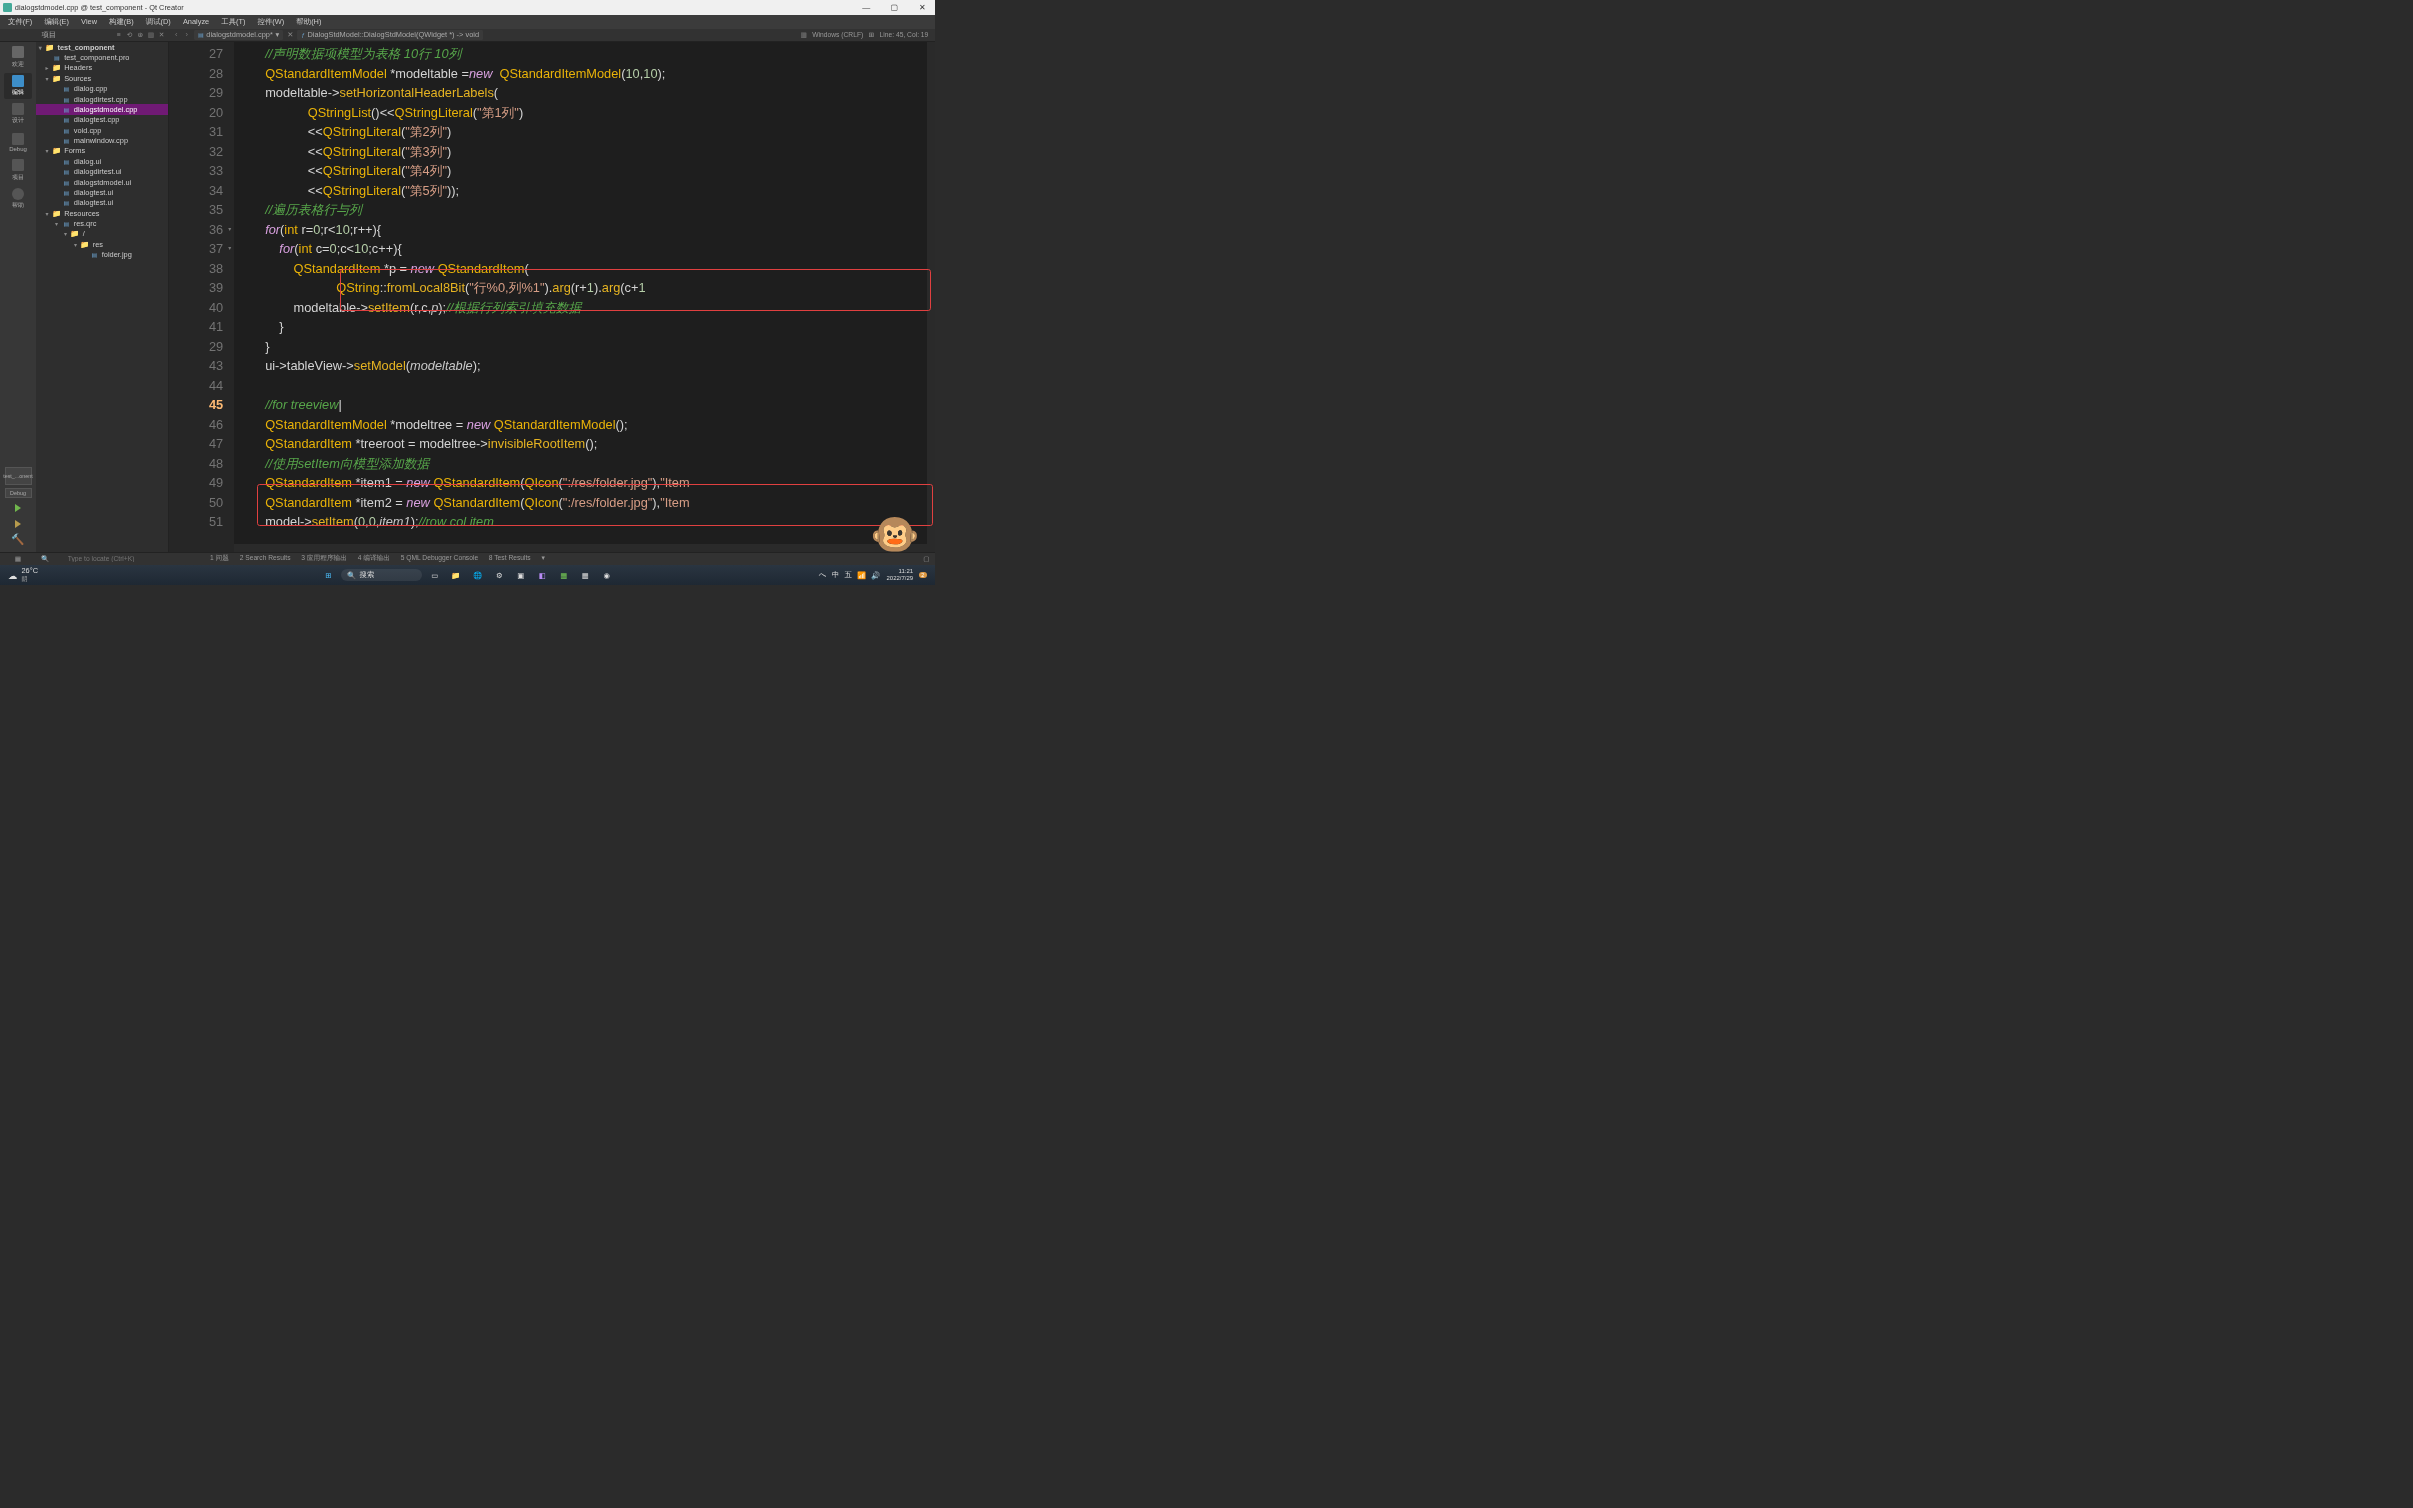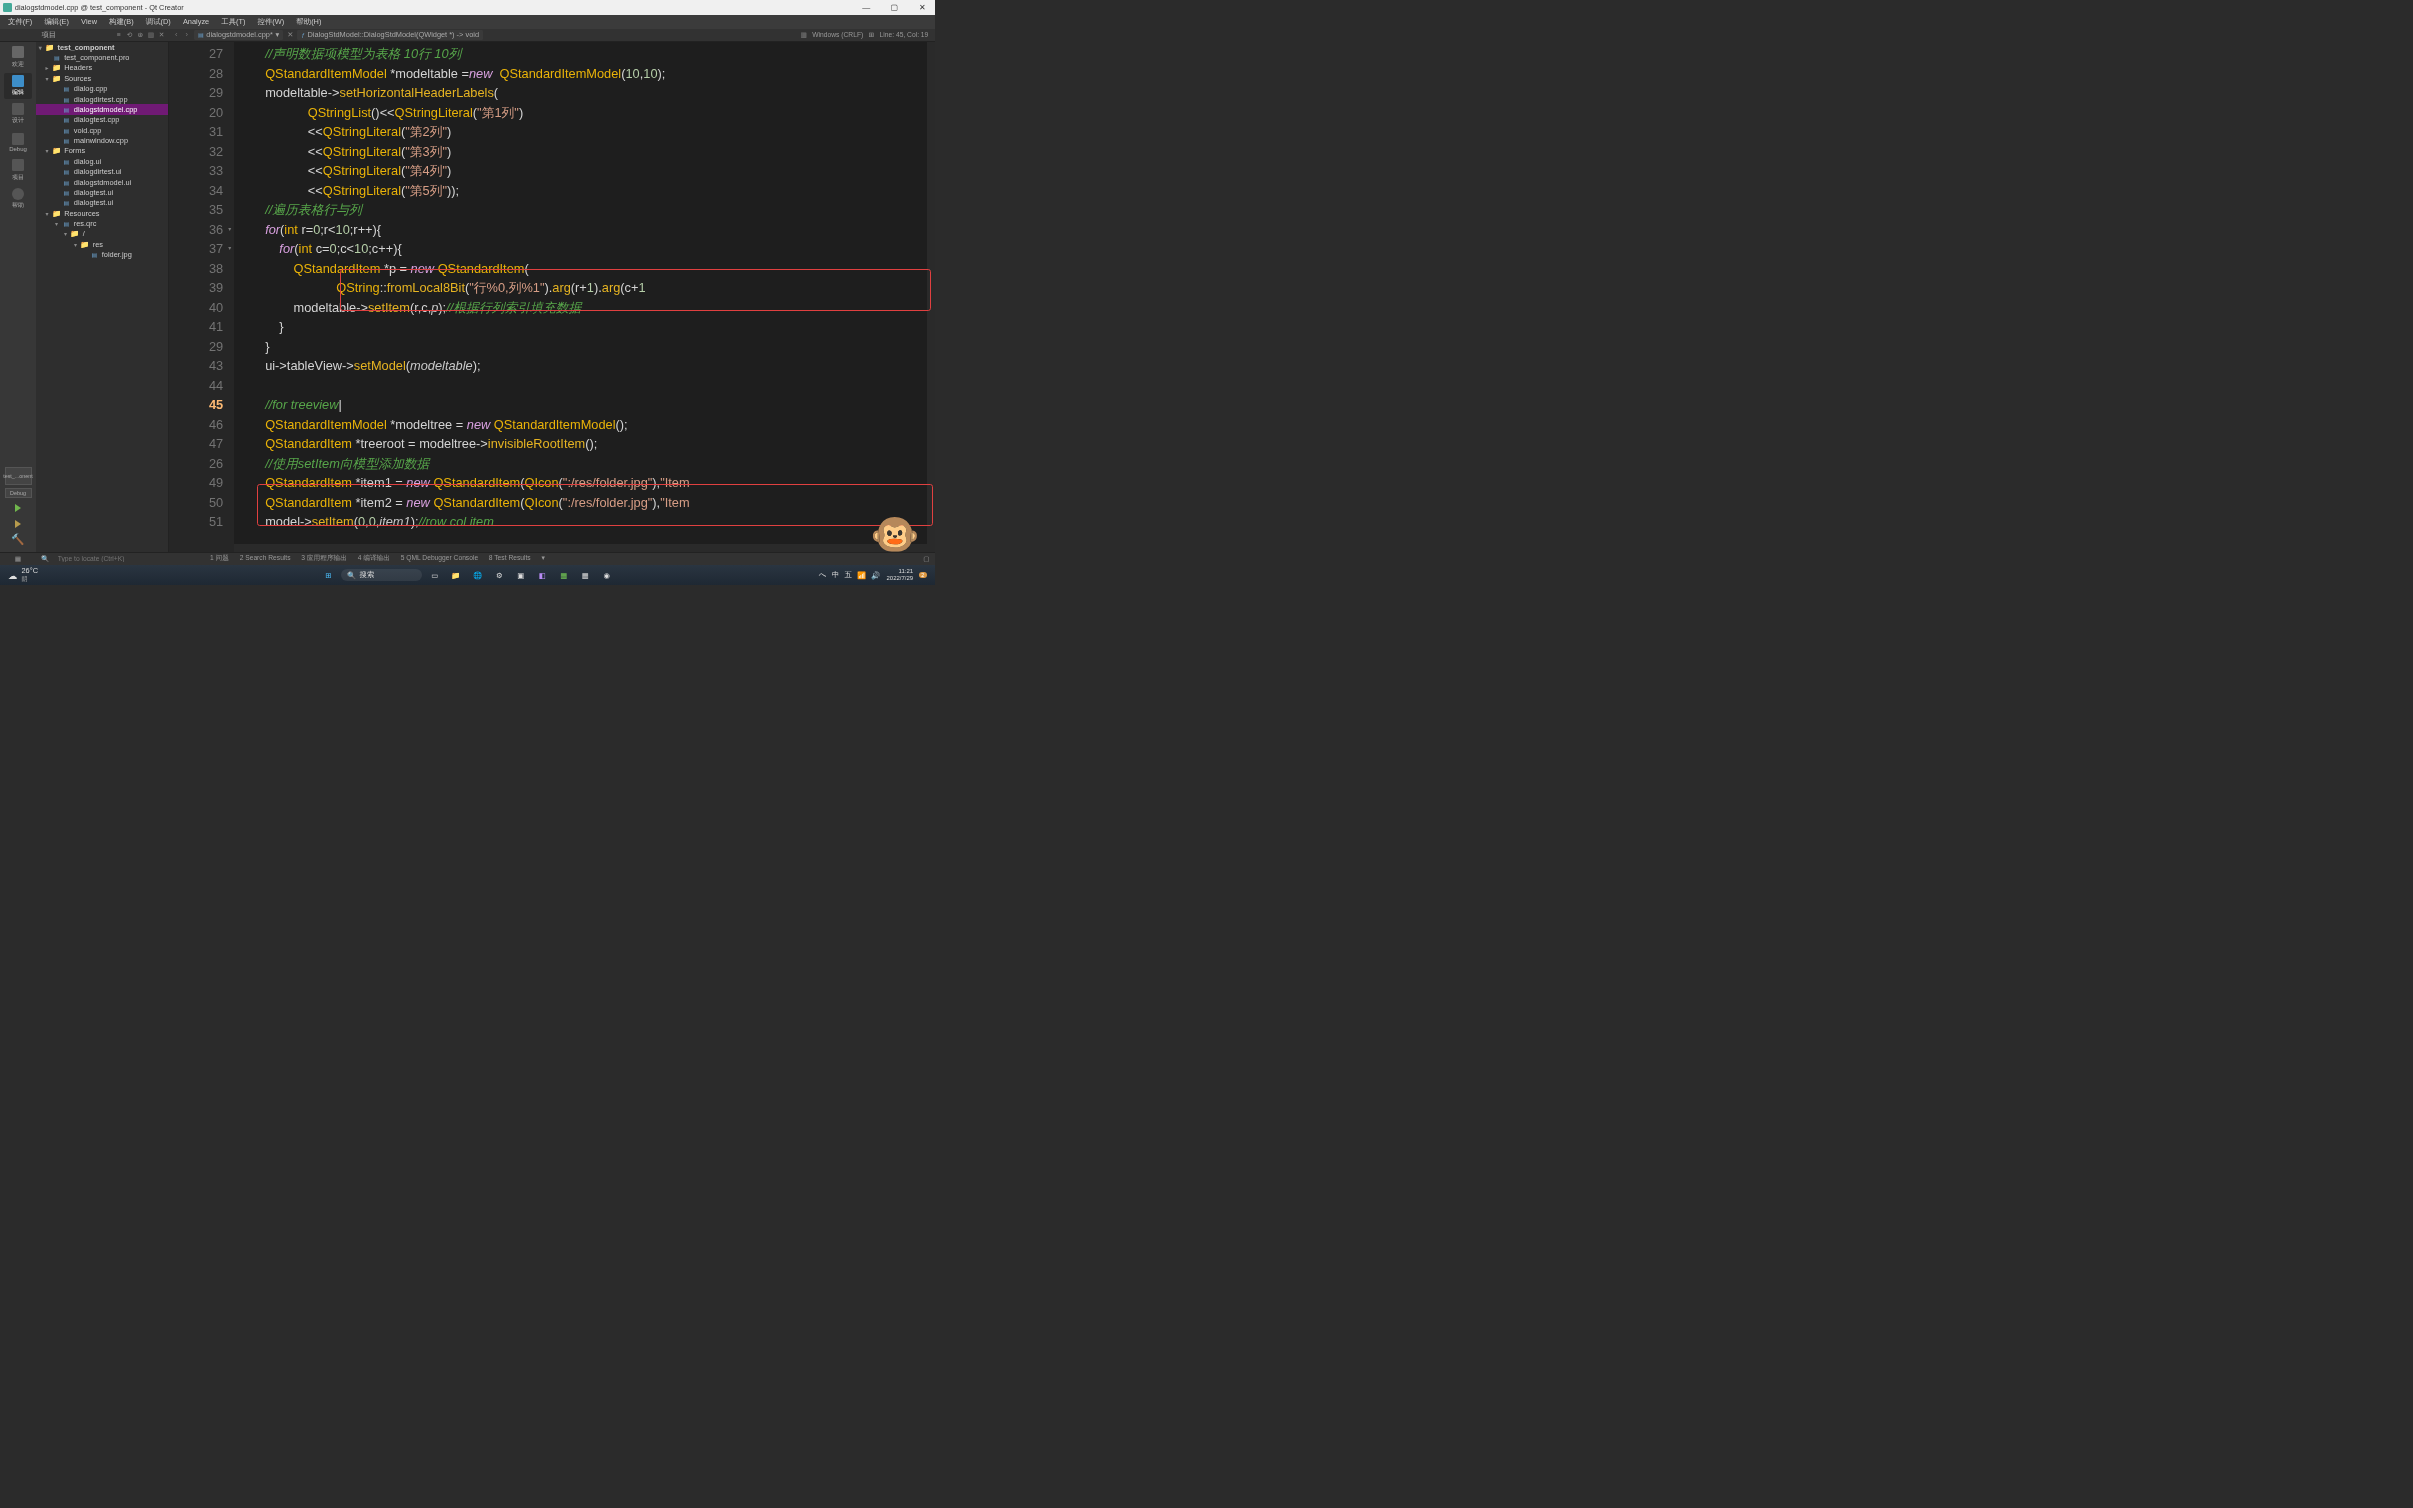--- a/index.html
+++ b/index.html
@@ -77,21 +77,21 @@
 
 .red-box { position: absolute; border: 1.3px solid #e04040; border-radius: 2.7px; pointer-events: none; }
 .red-box-1 { top: 227px; left: 171px; width: 591px; height: 42px; }
 .red-box-2 { top: 442px; left: 88px; width: 676px; height: 42px; }
 
 .scrollbar-v { width: 8px; background: #2a2a2a; }
 .scrollbar-h { position: absolute; bottom: 0; left: 65px; right: 8px; height: 8px; background: #2a2a2a; }
 
 
 .bottom-bar { height: 13.5px; background: #323232; display: flex; align-items: center; font-size: 6.7px; color: #999; border-top: 0.7px solid #222; }
-.locator { display: flex; align-items: center; gap: 8px; padding: 0 5.4px; width: 170px; }
+.locator { display: flex; align-items: center; gap: 18px; padding: 0 5.4px; width: 170px; }
 .locator input { background: transparent; border: none; color: #888; font-size: 6.7px; width: 108px; outline: none; }
 .bottom-tabs { display: flex; gap: 2.7px; }
 .bottom-tab { padding: 1.3px 4px; cursor: pointer; }
 
 
 .taskbar { height: 20px; background: linear-gradient(#2a3541, #1e2833); display: flex; align-items: center; padding: 0 2.7px; font-size: 7.4px; color: #ddd; position: relative; }
 .weather { display: flex; align-items: center; gap: 4px; padding: 0 5.4px; }
 .weather-icon { font-size: 9.4px; }
 .task-center { position: absolute; left: 50%; transform: translateX(-50%); display: flex; align-items: center; gap: 4px; }
 .task-icon { width: 17.5px; height: 17.5px; display: flex; align-items: center; justify-content: center; border-radius: 2px; cursor: pointer; }
@@ -326,21 +326,21 @@
         <div class="ln">38</div>
         <div class="ln">39</div>
         <div class="ln">40</div>
         <div class="ln">41</div>
         <div class="ln">29</div>
         <div class="ln">43</div>
         <div class="ln">44</div>
         <div class="ln current">45</div>
         <div class="ln">46</div>
         <div class="ln">47</div>
-        <div class="ln">26</div>
+        <div class="ln">48</div>
         <div class="ln">49</div>
         <div class="ln">50</div>
         <div class="ln">51</div>
       </div>
     <div class="code" id="code"><div>        <span class="c-comment">//声明数据项模型为表格 10行 10列</span></div><div>        <span class="c-type">QStandardItemModel</span> *modeltable =<span class="c-keyword">new</span>  <span class="c-type">QStandardItemModel</span>(<span class="c-num">10</span>,<span class="c-num">10</span>);</div><div>        modeltable-&gt;<span class="c-func">setHorizontalHeaderLabels</span>(</div><div>                    <span class="c-type">QStringList</span>()&lt;&lt;<span class="c-type">QStringLiteral</span>(<span class="c-string">"第1列"</span>)</div><div>                    &lt;&lt;<span class="c-type">QStringLiteral</span>(<span class="c-string">"第2列"</span>)</div><div>                    &lt;&lt;<span class="c-type">QStringLiteral</span>(<span class="c-string">"第3列"</span>)</div><div>                    &lt;&lt;<span class="c-type">QStringLiteral</span>(<span class="c-string">"第4列"</span>)</div><div>                    &lt;&lt;<span class="c-type">QStringLiteral</span>(<span class="c-string">"第5列"</span>));</div><div>        <span class="c-comment">//遍历表格行与列</span></div><div>        <span class="c-keyword">for</span>(<span class="c-type">int</span> r=<span class="c-num">0</span>;r&lt;<span class="c-num">10</span>;r++){</div><div>            <span class="c-keyword">for</span>(<span class="c-type">int</span> c=<span class="c-num">0</span>;c&lt;<span class="c-num">10</span>;c++){</div><div>                <span class="c-type">QStandardItem</span> *p = <span class="c-keyword">new</span> <span class="c-type">QStandardItem</span>(</div><div>                            <span class="c-type">QString</span>::<span class="c-func">fromLocal8Bit</span>(<span class="c-string">"行%0,列%1"</span>).<span class="c-func">arg</span>(r+<span class="c-num">1</span>).<span class="c-func">arg</span>(c+<span class="c-num">1</span></div><div>                modeltable-&gt;<span class="c-func">setItem</span>(r,c,<span class="c-var">p</span>);<span class="c-comment">//根据行列索引填充数据</span></div><div>            }</div><div>        }</div><div>        ui-&gt;tableView-&gt;<span class="c-func">setModel</span>(<span class="c-var">modeltable</span>);</div><div>&nbsp;</div><div>        <span class="c-comment">//for treeview</span>|</div><div>        <span class="c-type">QStandardItemModel</span> *modeltree = <span class="c-keyword">new</span> <span class="c-type">QStandardItemModel</span>();</div><div>        <span class="c-type">QStandardItem</span> *treeroot = modeltree-&gt;<span class="c-func">invisibleRootItem</span>();</div><div>        <span class="c-comment">//使用setItem向模型添加数据</span></div><div>        <span class="c-type">QStandardItem</span> *item1 = <span class="c-keyword">new</span> <span class="c-type">QStandardItem</span>(<span class="c-type">QIcon</span>(<span class="c-string">":/res/folder.jpg"</span>),<span class="c-string">"Item</span></div><div>        <span class="c-type">QStandardItem</span> *item2 = <span class="c-keyword">new</span> <span class="c-type">QStandardItem</span>(<span class="c-type">QIcon</span>(<span class="c-string">":/res/folder.jpg"</span>),<span class="c-string">"Item</span></div><div>        model-&gt;<span class="c-func">setItem</span>(<span class="c-num">0</span>,<span class="c-num">0</span>,<span class="c-var">item1</span>);<span class="c-comment">//row col item</span></div></div>
     <div class="scrollbar-v"></div>
     <div class="scrollbar-h"></div>
     <div class="red-box red-box-1"></div>
     <div class="red-box red-box-2"></div>
   </div>

